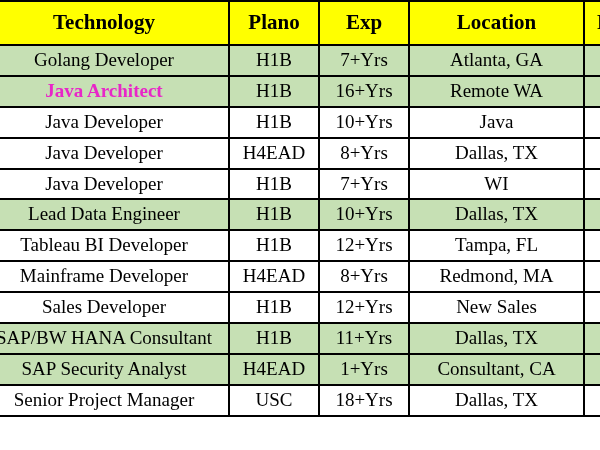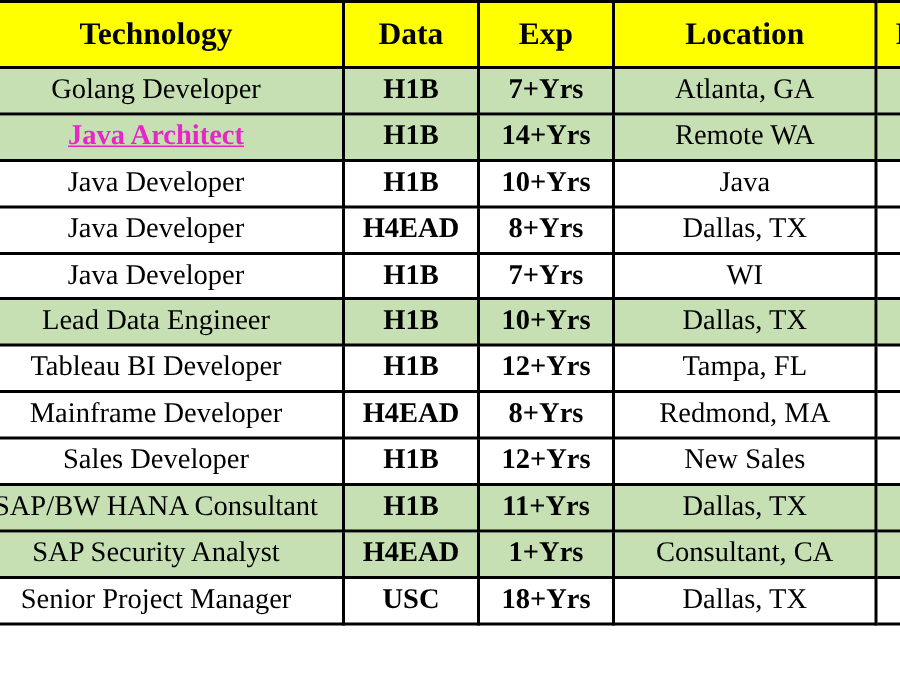--- a/index.html
+++ b/index.html
@@ -59,58 +59,57 @@
 
   td.tech { font-size: 19px; }
 
   
   td.link-cell {
     background: #c6e0b4;
   }
   td.link-cell span.link {
     color: #e826c8;
     font-weight: bold;
-    text-decoration: underline;
   }
 
-  td.visa, td.exp, td.rem { font-size: 19px; font-weight: bold; }
+  td.visa, td.exp, td.rem { font-size: 19px; }
 </style>
 </head>
 <body>
 
 <div id="table-wrap">
   <table class="jobs">
     <colgroup>
       <col class="c-tech">
       <col class="c-visa">
       <col class="c-exp">
       <col class="c-loc">
       <col class="c-rem">
     </colgroup>
     <thead>
       <tr>
         <th>Technology</th>
-        <th>Data</th>
+        <th>Plano</th>
         <th>Exp</th>
         <th>Location</th>
         <th>Remote</th>
       </tr>
     </thead>
     <tbody id="tbody">
         <tr class="green">
           <td class="tech">Golang Developer</td>
           <td class="visa">H1B</td>
           <td class="exp">7+Yrs</td>
           <td class="location">Atlanta, GA</td>
           <td class="remote">Remote</td>
         </tr>
         <tr class="green">
           <td class="tech link-cell"><span class="link">Java Architect</span></td>
           <td class="visa">H1B</td>
-          <td class="exp">14+Yrs</td>
+          <td class="exp">16+Yrs</td>
           <td class="location">Remote WA</td>
           <td class="remote">Onsite</td>
         </tr>
         <tr class="plain">
           <td class="tech">Java Developer</td>
           <td class="visa">H1B</td>
           <td class="exp">10+Yrs</td>
           <td class="location">Java</td>
           <td class="remote">Onsite</td>
         </tr>

